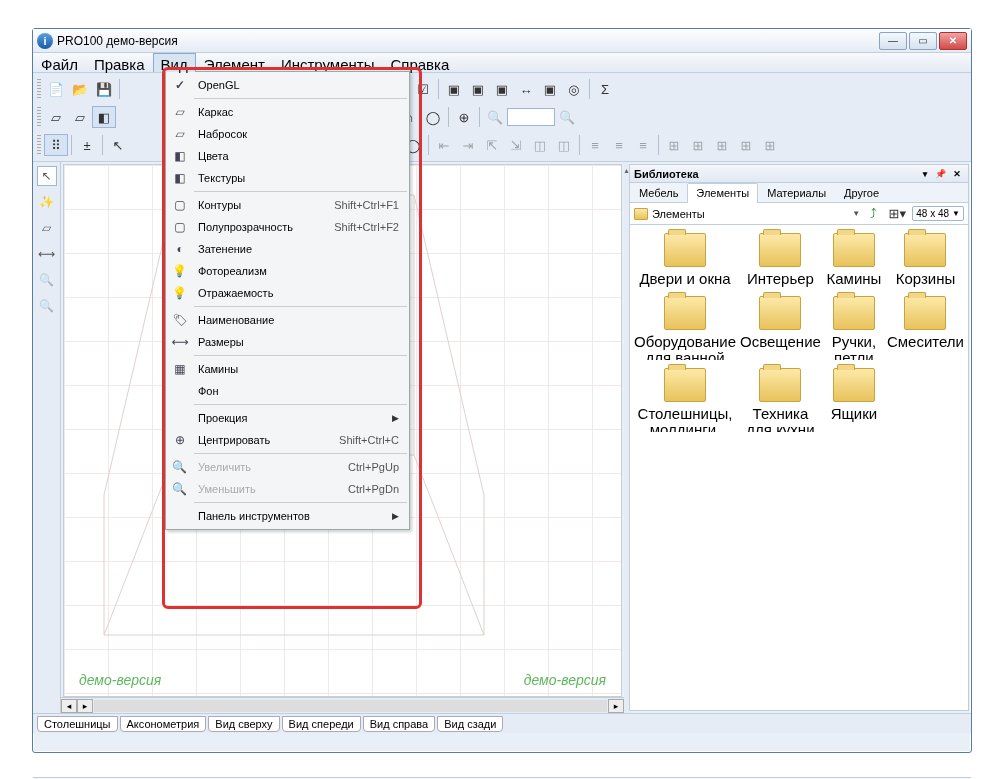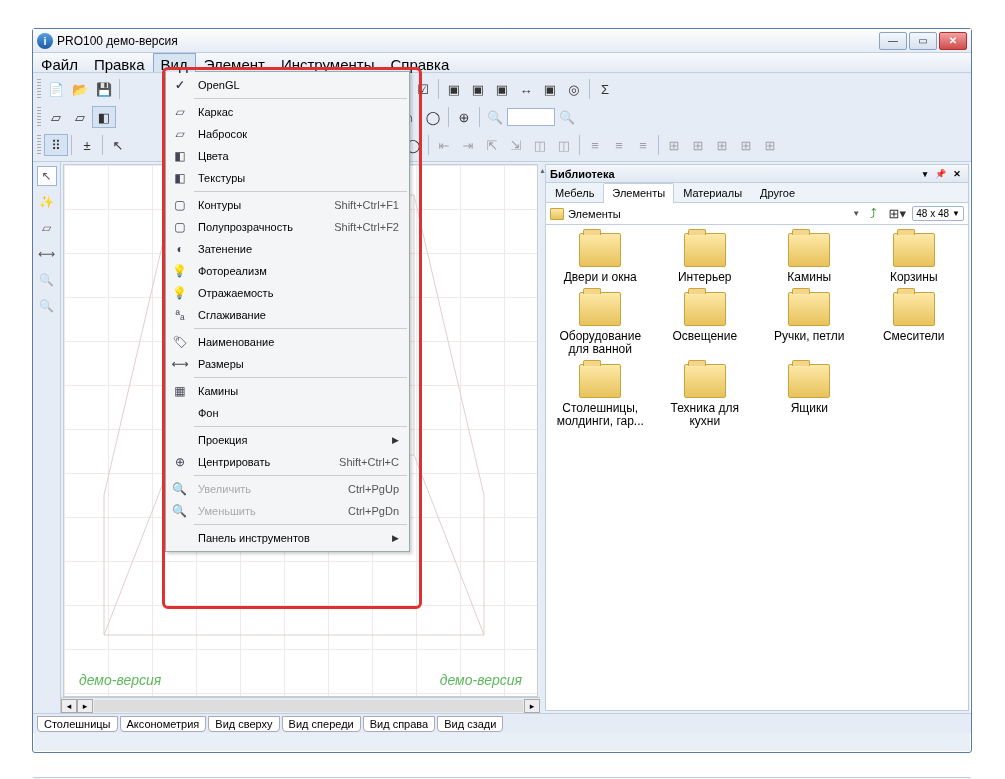--- a/index.html
+++ b/index.html
@@ -40,35 +40,35 @@
 .room-grid { position: absolute; inset: 0; background: repeating-linear-gradient(#f3e8e8 0 1px, transparent 1px 44px), repeating-linear-gradient(90deg,#f3e8e8 0 1px, transparent 1px 44px); }
 .watermark { position: absolute; bottom: 8px; color: #5cb85c; font-size: 14px; font-style: italic; }
 
 .viewport-scroll { display:flex; align-items:center; background:#e6ecf5; height:16px; border-top:1px solid #ccc; font-size:10px; margin-top:-2px; }
 .viewport-scroll .sbtn { width:16px; height:14px; border:1px solid #aaa; background:#eee; display:flex; align-items:center; justify-content:center; font-size:9px; }
 
 .splitter { width: 5px; background: #e6ecf5; cursor: col-resize; display:flex; align-items:flex-start; justify-content:center; padding-top:4px;}
 .splitter::before { content:"▴"; font-size:8px; color:#666; }
 
 
-.lib { width: 424px; background: #fff; border: 1px solid #c3cedd; margin: 2px 2px 2px 0; display: flex; flex-direction: column; }
+.lib { width: 340px; background: #fff; border: 1px solid #c3cedd; margin: 2px 2px 2px 0; display: flex; flex-direction: column; }
 .lib-title { height: 18px; background: linear-gradient(#f4f7fb,#e0e8f3); border-bottom:1px solid #c3cedd; display:flex; align-items:center; padding:0 4px; font-size:11px; font-weight:bold; }
 .lib-title .spacer { flex:1; }
 .lib-title .pb { width:14px; height:14px; font-size:9px; display:flex; align-items:center; justify-content:center; margin-left:2px; }
 .lib-tabs { display:flex; background:#eef3f9; border-bottom:1px solid #c3cedd; font-size:11px; }
 .lib-tab { padding:3px 8px; border:1px solid transparent; border-bottom:none; }
 .lib-tab.active { background:#fff; border-color:#c3cedd; border-radius:2px 2px 0 0; margin-bottom:-1px; }
 .lib-path { height:22px; border-bottom:1px solid #c3cedd; display:flex; align-items:center; padding:0 4px; font-size:11px; gap:4px; }
 .lib-path .folder { width:14px; height:12px; background:linear-gradient(#fde9a8,#e8c25c); border:1px solid #c9a43d; border-radius:1px; }
 .lib-path .name { flex:1; }
 .lib-path .dd { font-size:8px; color:#555; }
 .lib-path .pill { border:1px solid #9db6d6; border-radius:2px; padding:1px 3px; font-size:10px; display:flex; align-items:center; gap:3px;}
 .lib-content { flex:1; overflow:auto; padding:8px 4px; }
 .folders { display:grid; grid-template-columns: repeat(4,1fr); gap:8px 4px; }
-.fitem { text-align:center; font-size:12px; }
+.fitem { text-align:center; font-size:15px; }
 .fitem .ficon { width:42px; height:34px; margin:0 auto 4px; background:linear-gradient(#fde9a8,#e8c25c); border:1px solid #c9a43d; border-radius:2px; position:relative; }
 .fitem .ficon::before { content:""; position:absolute; top:-5px; left:3px; width:16px; height:5px; background:#f3d68a; border:1px solid #c9a43d; border-bottom:none; border-radius:2px 2px 0 0; }
 .fitem .flab { line-height:1.1; max-height:26px; overflow:hidden; }
 
 
 .viewtabs { height: 20px; background: #e6ecf5; border-top:1px solid #c3cedd; display:flex; align-items:center; font-size:11px; padding:0 4px; gap:2px; }
 .vtab { background:#fff; border:1px solid #aab; border-radius:0 0 4px 4px; padding:1px 6px; }
 
 
 .status { height: 20px; background: linear-gradient(#f4f7fb,#e0e8f3); border-top:1px solid #c3cedd; display:flex; align-items:center; justify-content:flex-end; padding:0 8px; font-size:11px; gap:16px;margin-top:44px; }
@@ -365,26 +365,20 @@
             <div class="ico">💡</div>
           </div>
           <div class="label">Фотореализм</div>
         </div>
         <div class="row">
           <div class="iconcol">
             <div class="ico">💡</div>
           </div>
           <div class="label">Отражаемость</div>
         </div>
-        <div class="row">
-          <div class="iconcol">
-            <div class="ico">ªₐ</div>
-          </div>
-          <div class="label">Сглаживание</div>
-        </div>
         <div class="dsep"></div>
         <div class="row">
           <div class="iconcol">
             <div class="ico">🏷</div>
           </div>
           <div class="label">Наименование</div>
         </div>
         <div class="row">
           <div class="iconcol">
             <div class="ico">⟷</div>

